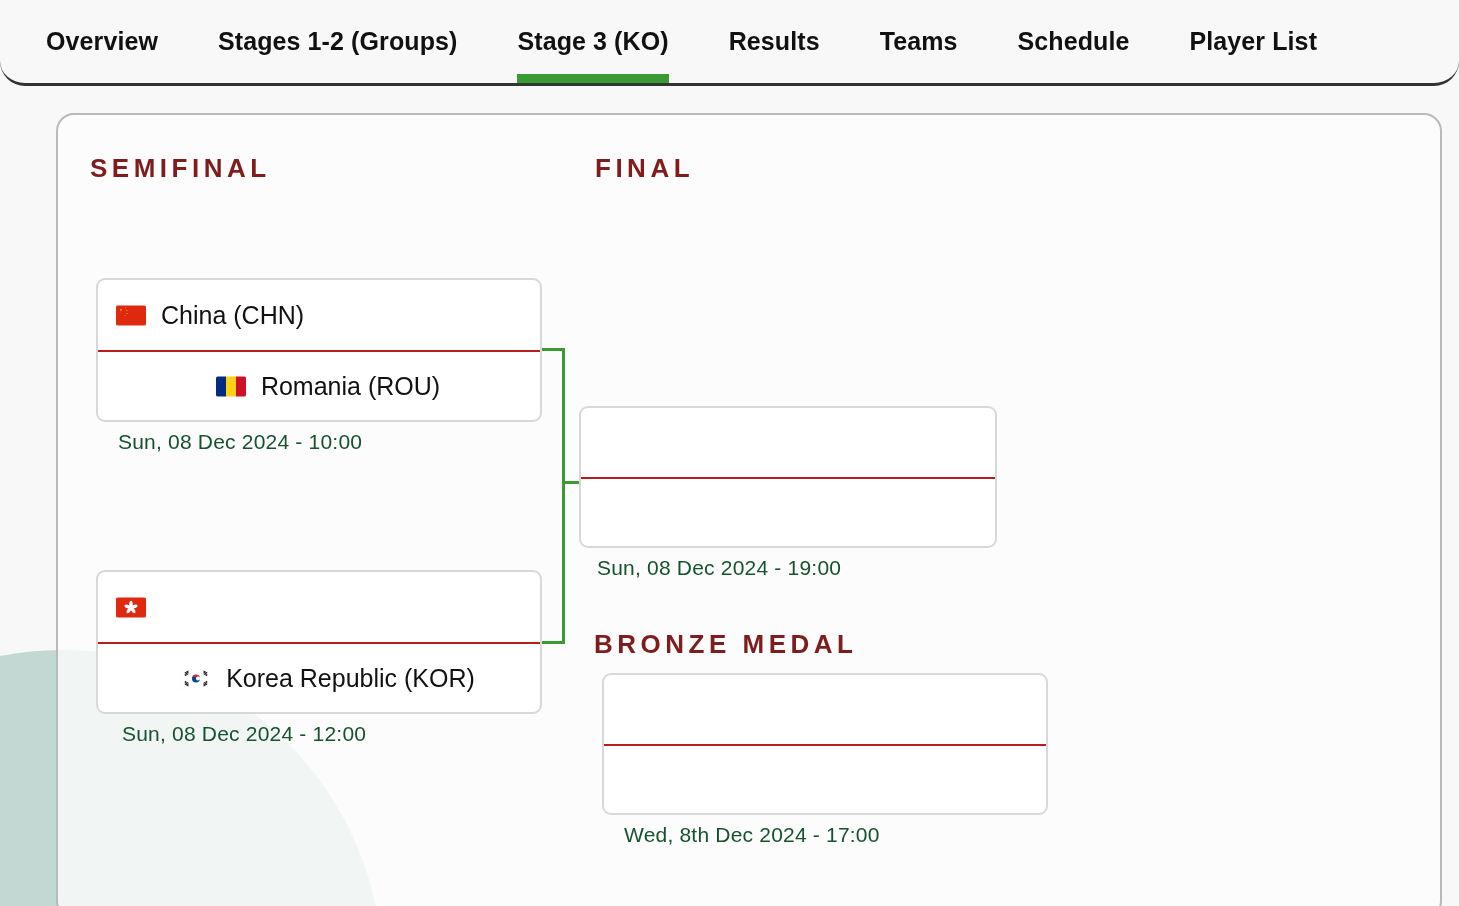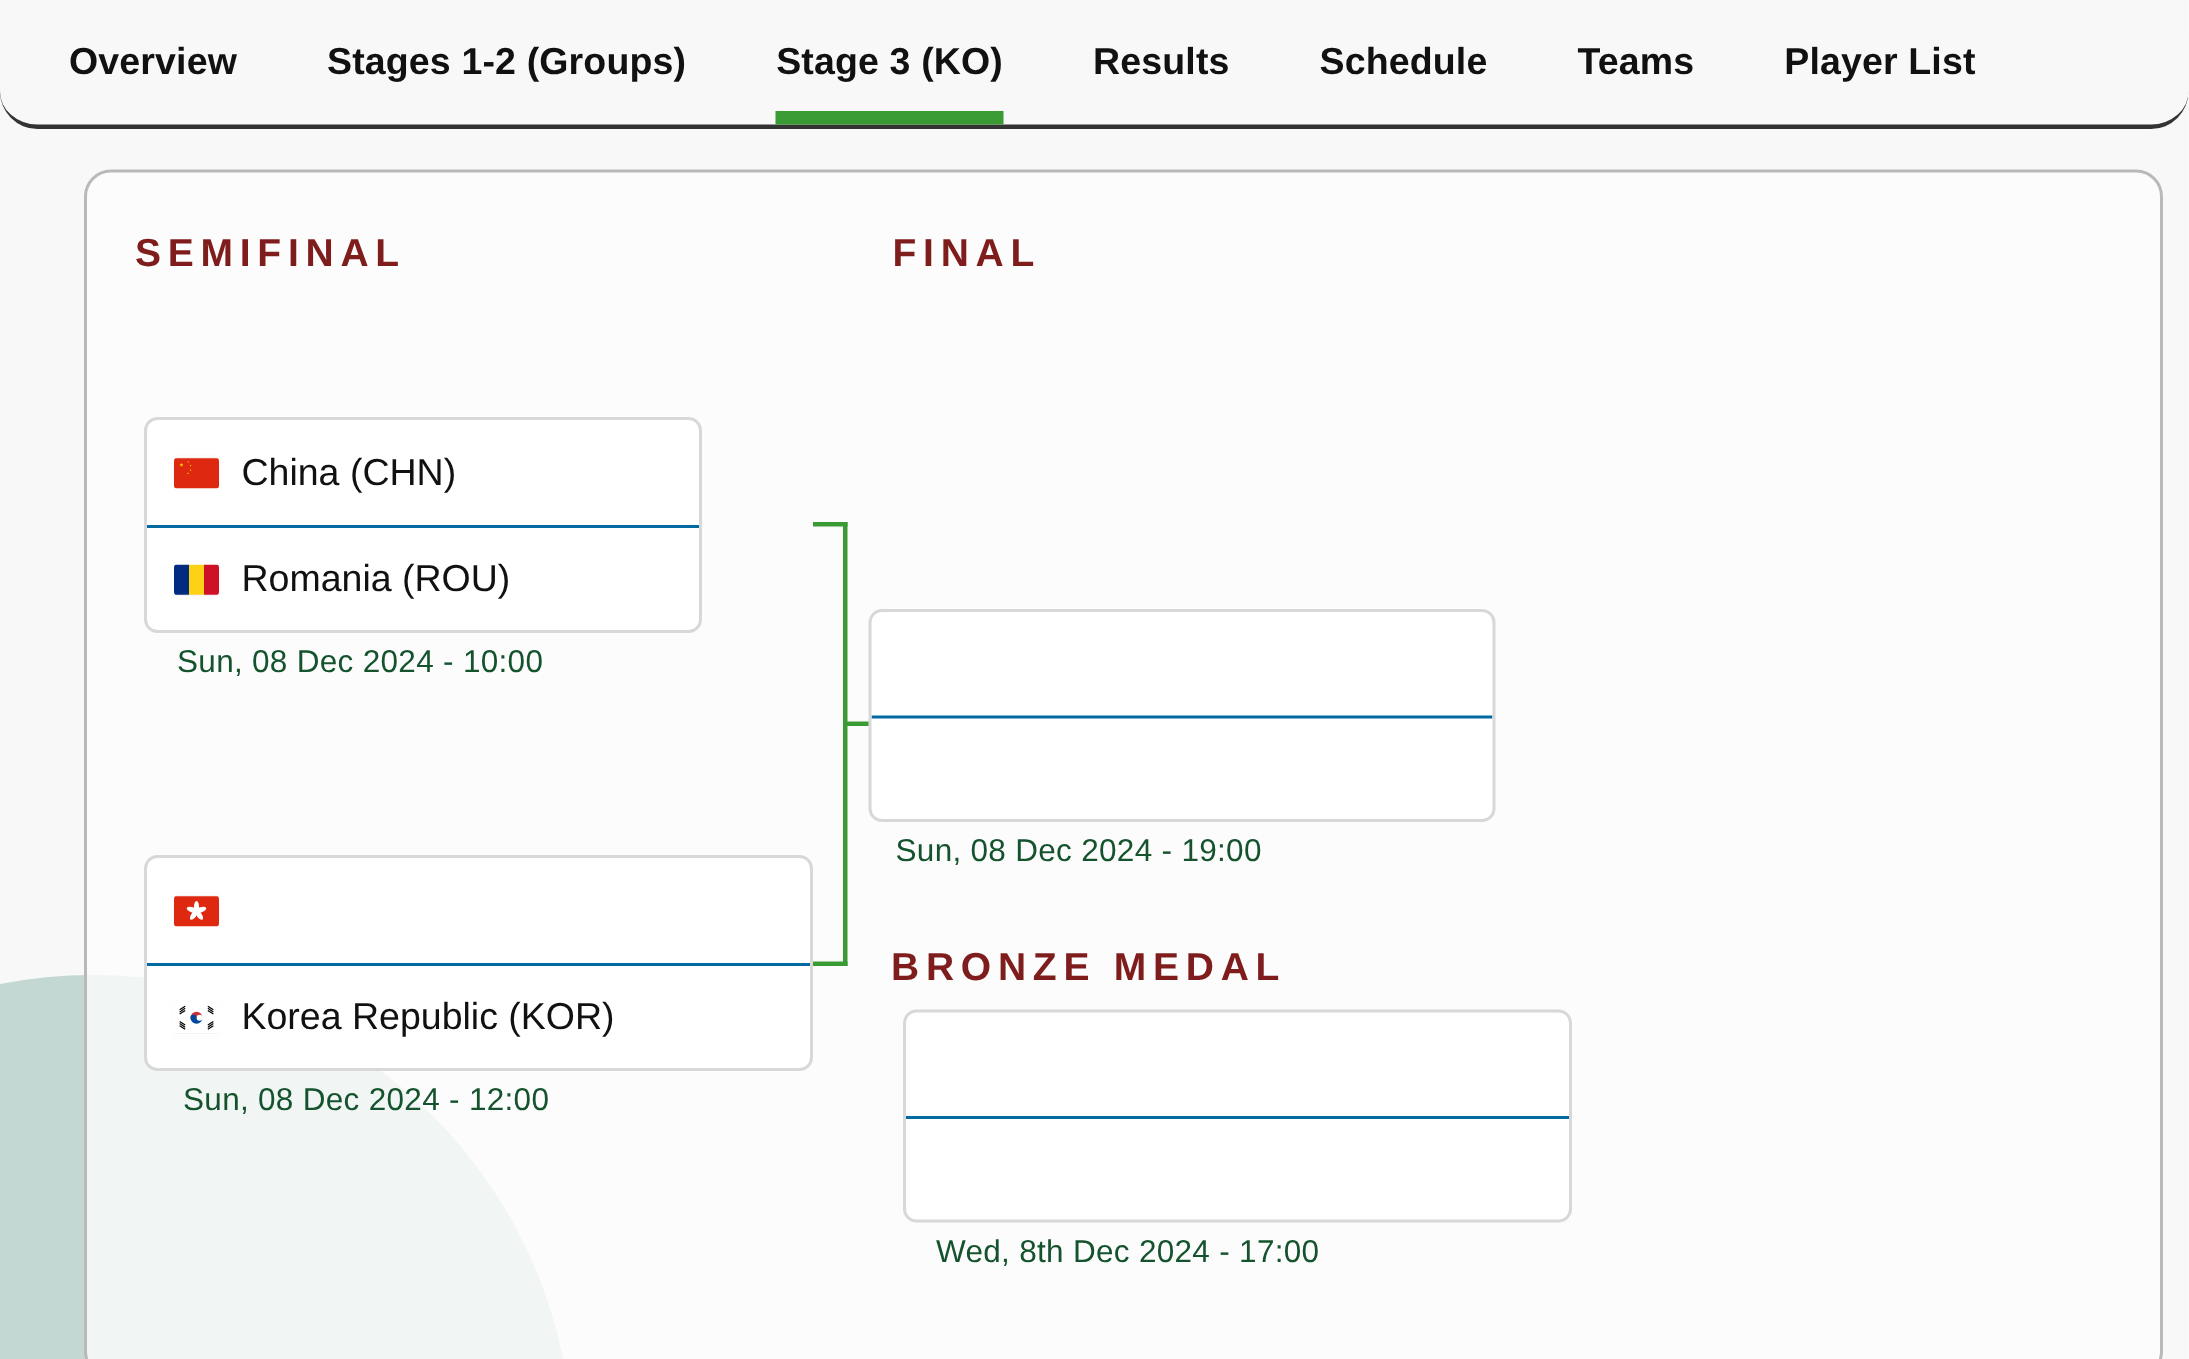--- a/index.html
+++ b/index.html
@@ -113,41 +113,42 @@
     overflow: hidden;
   }
   .team-row {
     height: 70px;
     display: flex;
     align-items: center;
     padding-left: 18px;
     gap: 15px;
   }
   .team-row + .team-row {
-    border-top: 2px solid #0369a1;
+    border-top: 2px solid #b91c1c;
+    justify-content: center;
   }
   .team-name {
     font-size: 25px;
     color: #111111;
     white-space: nowrap;
   }
   .match-date {
     margin-top: 8px;
     font-size: 21px;
     color: #14532d;
     white-space: nowrap;
     letter-spacing: 0.2px;
   }
   .date-indent-sf1 { padding-left: 22px; }
   .date-indent-sf2 { padding-left: 26px; }
   .date-indent-fin { padding-left: 18px; }
   .date-indent-brz { padding-left: 22px; }
 
   
-  #match-sf1 { left: 38px;  top: 163px; width: 372px; }
+  #match-sf1 { left: 38px;  top: 163px; width: 446px; }
   #match-sf2 { left: 38px;  top: 455px; width: 446px; }
   #match-fin { left: 521px; top: 291px; width: 418px; }
   #match-brz { left: 544px; top: 558px; width: 446px; }
 
   
   .card.empty .team-row { height: 69px; }
 
   
   .flag {
     width: 30px;
@@ -204,26 +205,26 @@
       <span>Stage 3 (KO)</span>
       <span class="tab-underline"></span>
     </div>
 
     <div class="tab">
       <span>Results</span>
       <span class="tab-underline"></span>
     </div>
 
     <div class="tab">
+      <span>Teams</span>
+      <span class="tab-underline"></span>
+    </div>
+
+    <div class="tab">
       <span>Schedule</span>
-      <span class="tab-underline"></span>
-    </div>
-
-    <div class="tab">
-      <span>Teams</span>
       <span class="tab-underline"></span>
     </div>
 
     <div class="tab">
       <span>Player List</span>
       <span class="tab-underline"></span>
     </div>
 
   </div>
 </div>

